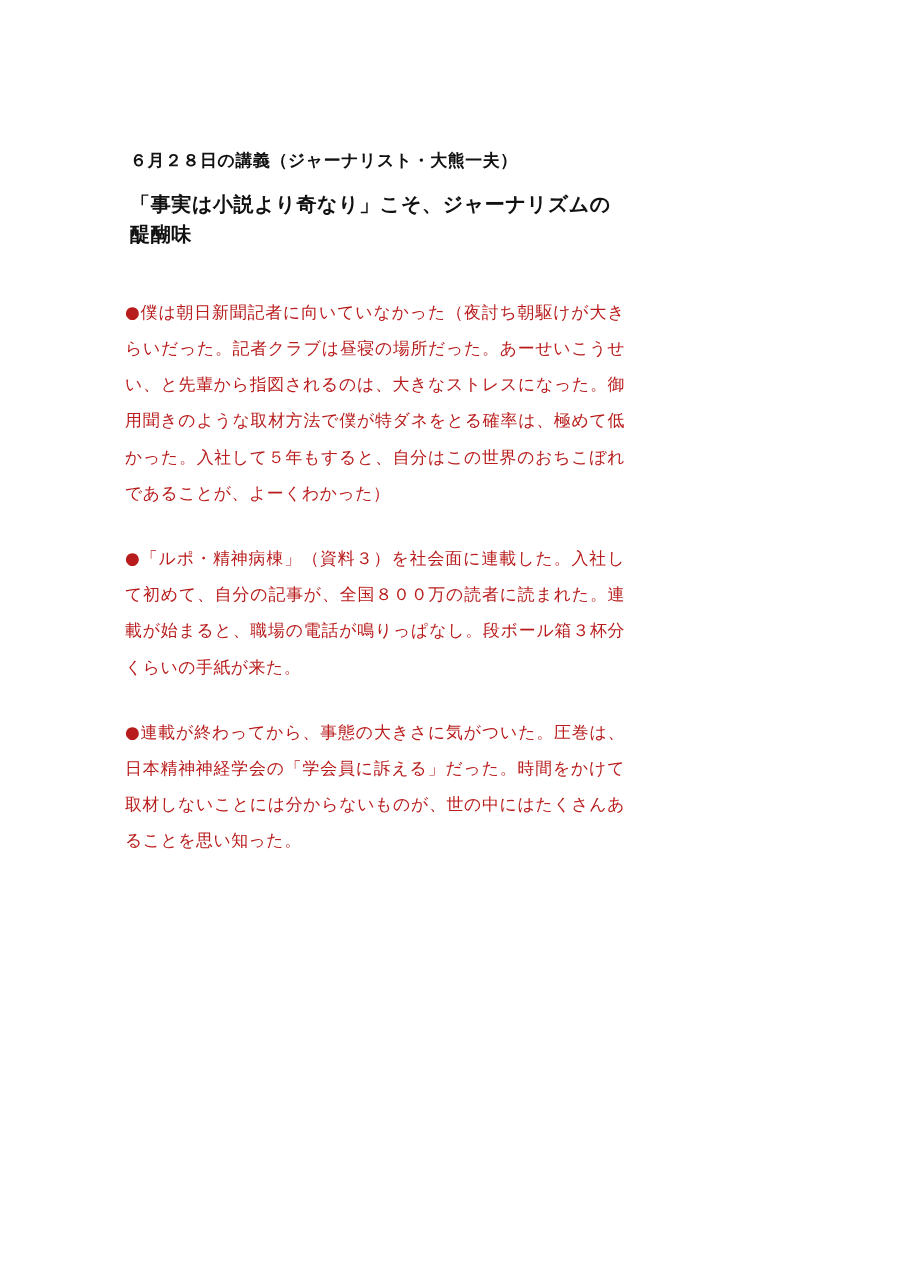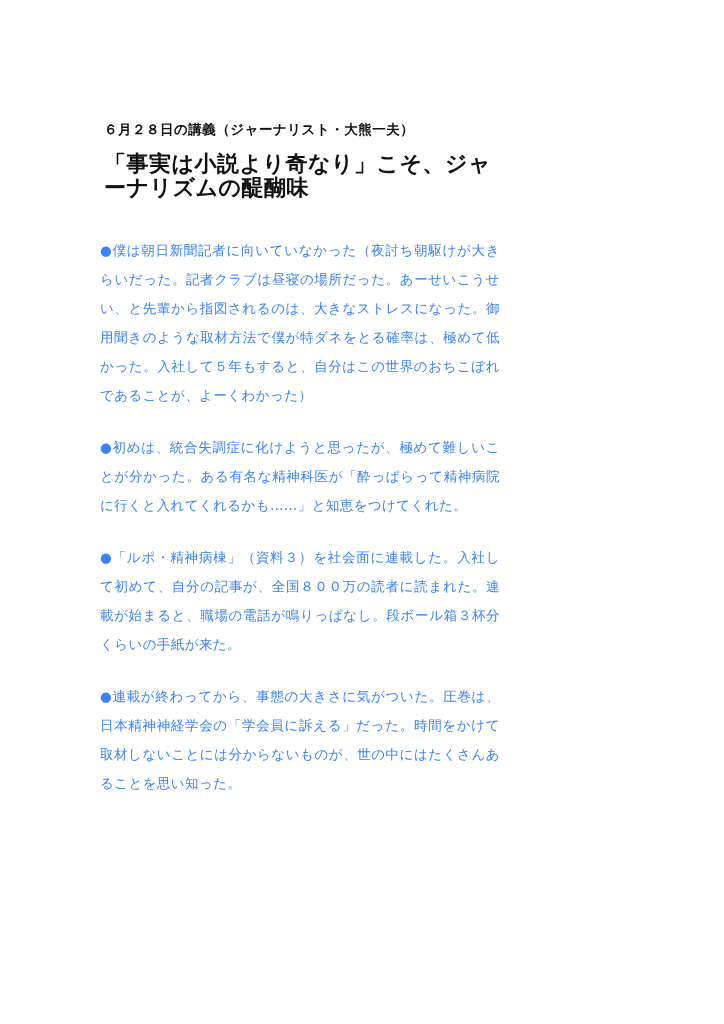--- a/index.html
+++ b/index.html
@@ -24,52 +24,51 @@
   .kicker {
     margin: 0 0 0 4px;
     font-size: 13.5px;
     line-height: 17px;
     font-weight: bold;
     letter-spacing: 0.5px;
     color: #111111;
   }
   .doc-title {
     margin: 14px 0 0 4px;
-    font-size: 22px;
+    font-size: 16px;
     line-height: 24px;
     font-weight: bold;
     letter-spacing: 0.5px;
     color: #111111;
   }
   .body-text {
     margin-top: 36px;
   }
   .para {
     margin: 23px 0 0 0;
     font-size: 13.5px;
     line-height: 29px;
     letter-spacing: 0.4px;
     text-align: justify;
     text-justify: inter-ideograph;
-    color: #3b82f6;
+    color: #b91c1c;
   }
   .para.first {
     margin-top: 0;
   }
 </style>
 </head>
 <body>
 
 <div class="page">
 
   <h2 class="kicker">６月２８日の講義（ジャーナリスト・大熊一夫）</h2>
 
   <h1 class="doc-title">「事実は小説より奇なり」こそ、ジャーナリズムの醍醐味</h1>
 
   <div class="body-text">
     <p class="para first">●僕は朝日新聞記者に向いていなかった（夜討ち朝駆けが大きらいだった。記者クラブは昼寝の場所だった。あーせいこうせい、と先輩から指図されるのは、大きなストレスになった。御用聞きのような取材方法で僕が特ダネをとる確率は、極めて低かった。入社して５年もすると、自分はこの世界のおちこぼれであることが、よーくわかった）</p>
-    <p class="para">●初めは、統合失調症に化けようと思ったが、極めて難しいことが分かった。ある有名な精神科医が「酔っぱらって精神病院に行くと入れてくれるかも……」と知恵をつけてくれた。</p>
     <p class="para">●「ルポ・精神病棟」（資料３）を社会面に連載した。入社して初めて、自分の記事が、全国８００万の読者に読まれた。連載が始まると、職場の電話が鳴りっぱなし。段ボール箱３杯分くらいの手紙が来た。</p>
     <p class="para">●連載が終わってから、事態の大きさに気がついた。圧巻は、日本精神神経学会の「学会員に訴える」だった。時間をかけて取材しないことには分からないものが、世の中にはたくさんあることを思い知った。</p>
 
   </div>
 
 </div>
 
 </body></html>

